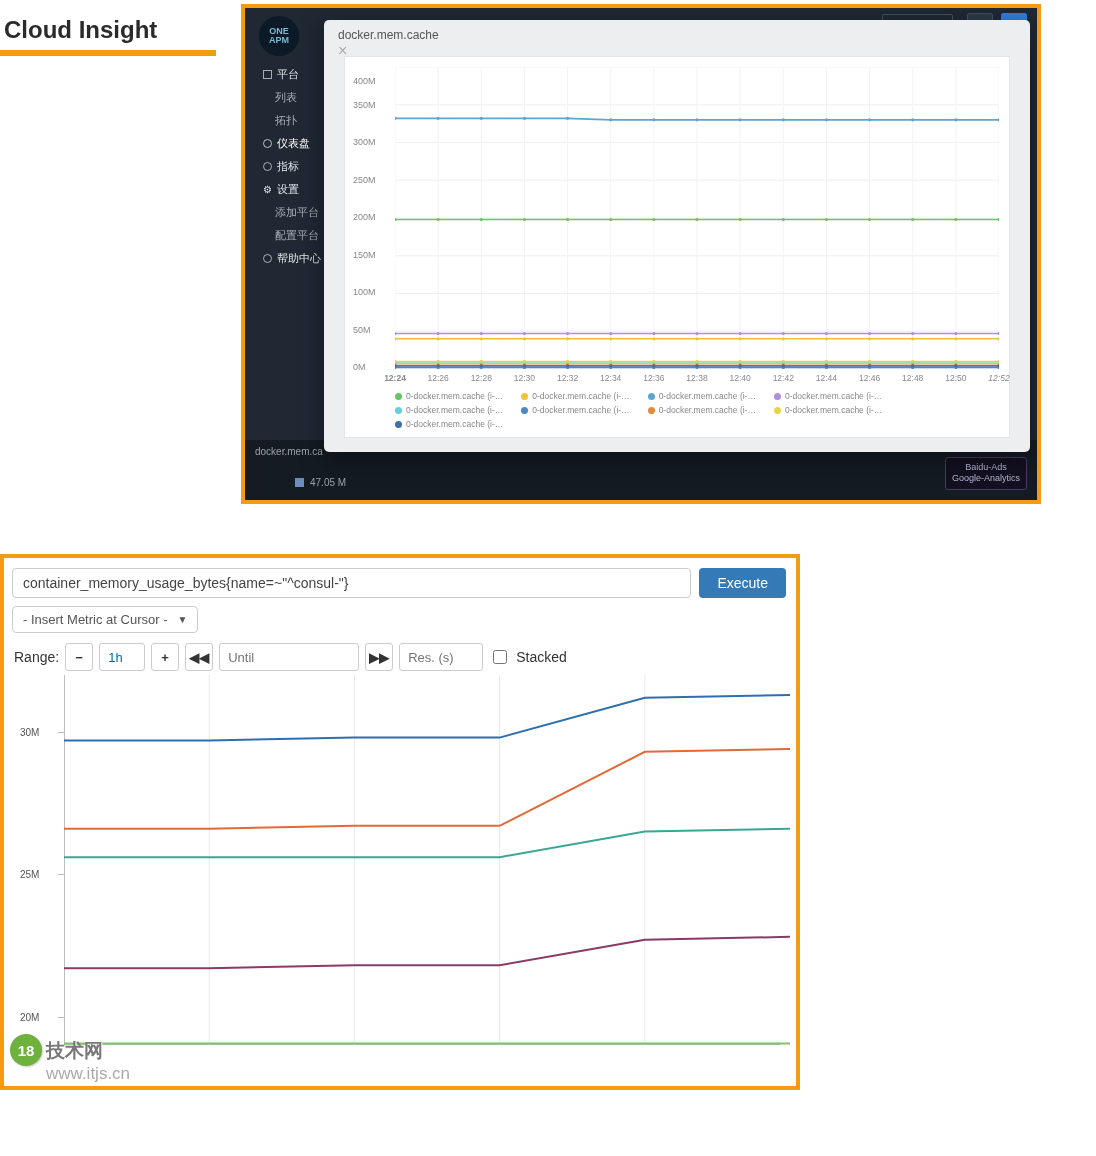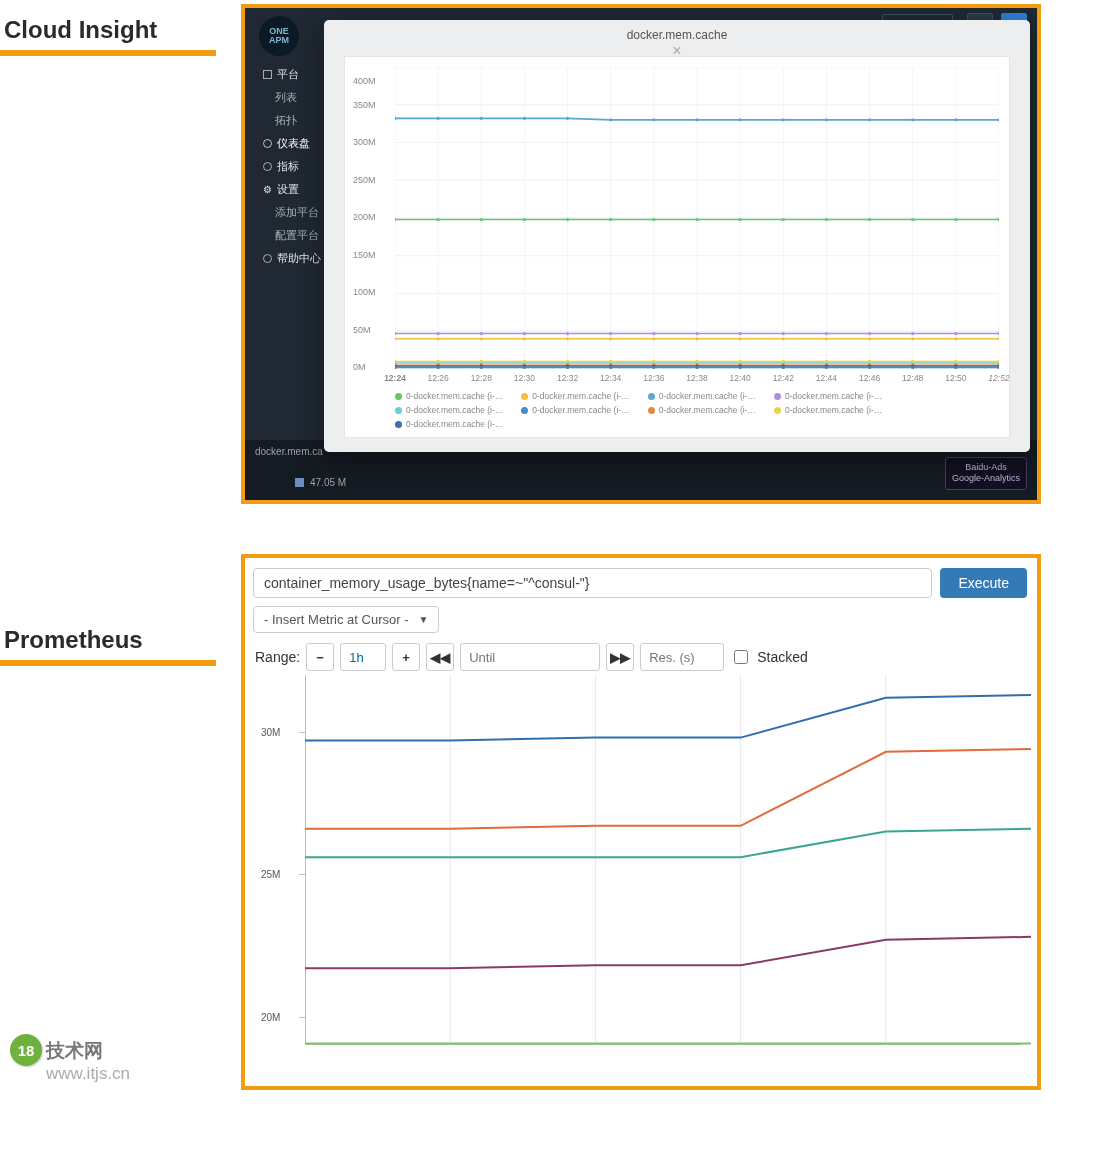--- a/index.html
+++ b/index.html
@@ -88,21 +88,21 @@
     position:absolute; right:10px; bottom:10px; border:1px solid #4a3a66; background:#131021;
     color:#b9b9d8; font-size:9px; padding:4px 6px; border-radius:3px; text-align:center; line-height:1.3;
   }
 
   
   .ci-modal {
     position:absolute; left:79px; top:12px; width:706px; height:432px;
     background:#eceeef; border-radius:5px;
     box-shadow:0 8px 26px rgba(0,0,0,.4);
   }
-  .ci-modal-head { display:flex; align-items:center; justify-content:space-between; padding:8px 14px; color:#555; font-size:12px;flex-direction:column; }
+  .ci-modal-head { display:flex; align-items:flex-start; justify-content:space-between; padding:8px 14px; color:#555; font-size:12px;flex-direction:column; }
   .ci-modal-close { color:#aaa; font-size:16px; cursor:pointer; }
   .ci-chart {
     position:absolute; left:20px; right:20px; top:36px; bottom:14px; background:#fff;
     border:1px solid #e3e5e6;
   }
   .ci-plot { position:absolute; left:50px; right:10px; top:10px; bottom:68px; }
   .ci-ylabel { position:absolute; left:8px; font-size:9px; color:#888; transform:translateY(-50%); }
   .ci-xlabels { position:absolute; left:50px; right:10px; bottom:52px; height:12px; font-size:8.5px; color:#888; }
   .ci-xlabels span { position:absolute; transform:translateX(-50%); }
   .ci-legend {
@@ -519,25 +519,20 @@
             <span class="ci-ylabel" style="top: 47.5px; position: absolute;">350M</span>
             <span class="ci-ylabel" style="top: 24px; position: absolute;">400M</span>
           </div>
       </div>
 
     </div>
   </div>
 </div>
 
 <div class="row-block">
-  <div class="left-col">
-    <div style="height:60px"></div>
-    <div class="section-title">Prometheus</div>
-    <div class="title-underline"></div>
-  </div>
 
   <div class="right-col">
     <div class="pm-frame">
 
       <div class="pm-queryrow">
         <input class="pm-input" type="text" value="container_memory_usage_bytes{name=~&quot;^consul-&quot;}" style="">
         <button class="pm-exec">Execute</button>
       </div>
 
       <div class="pm-select">

